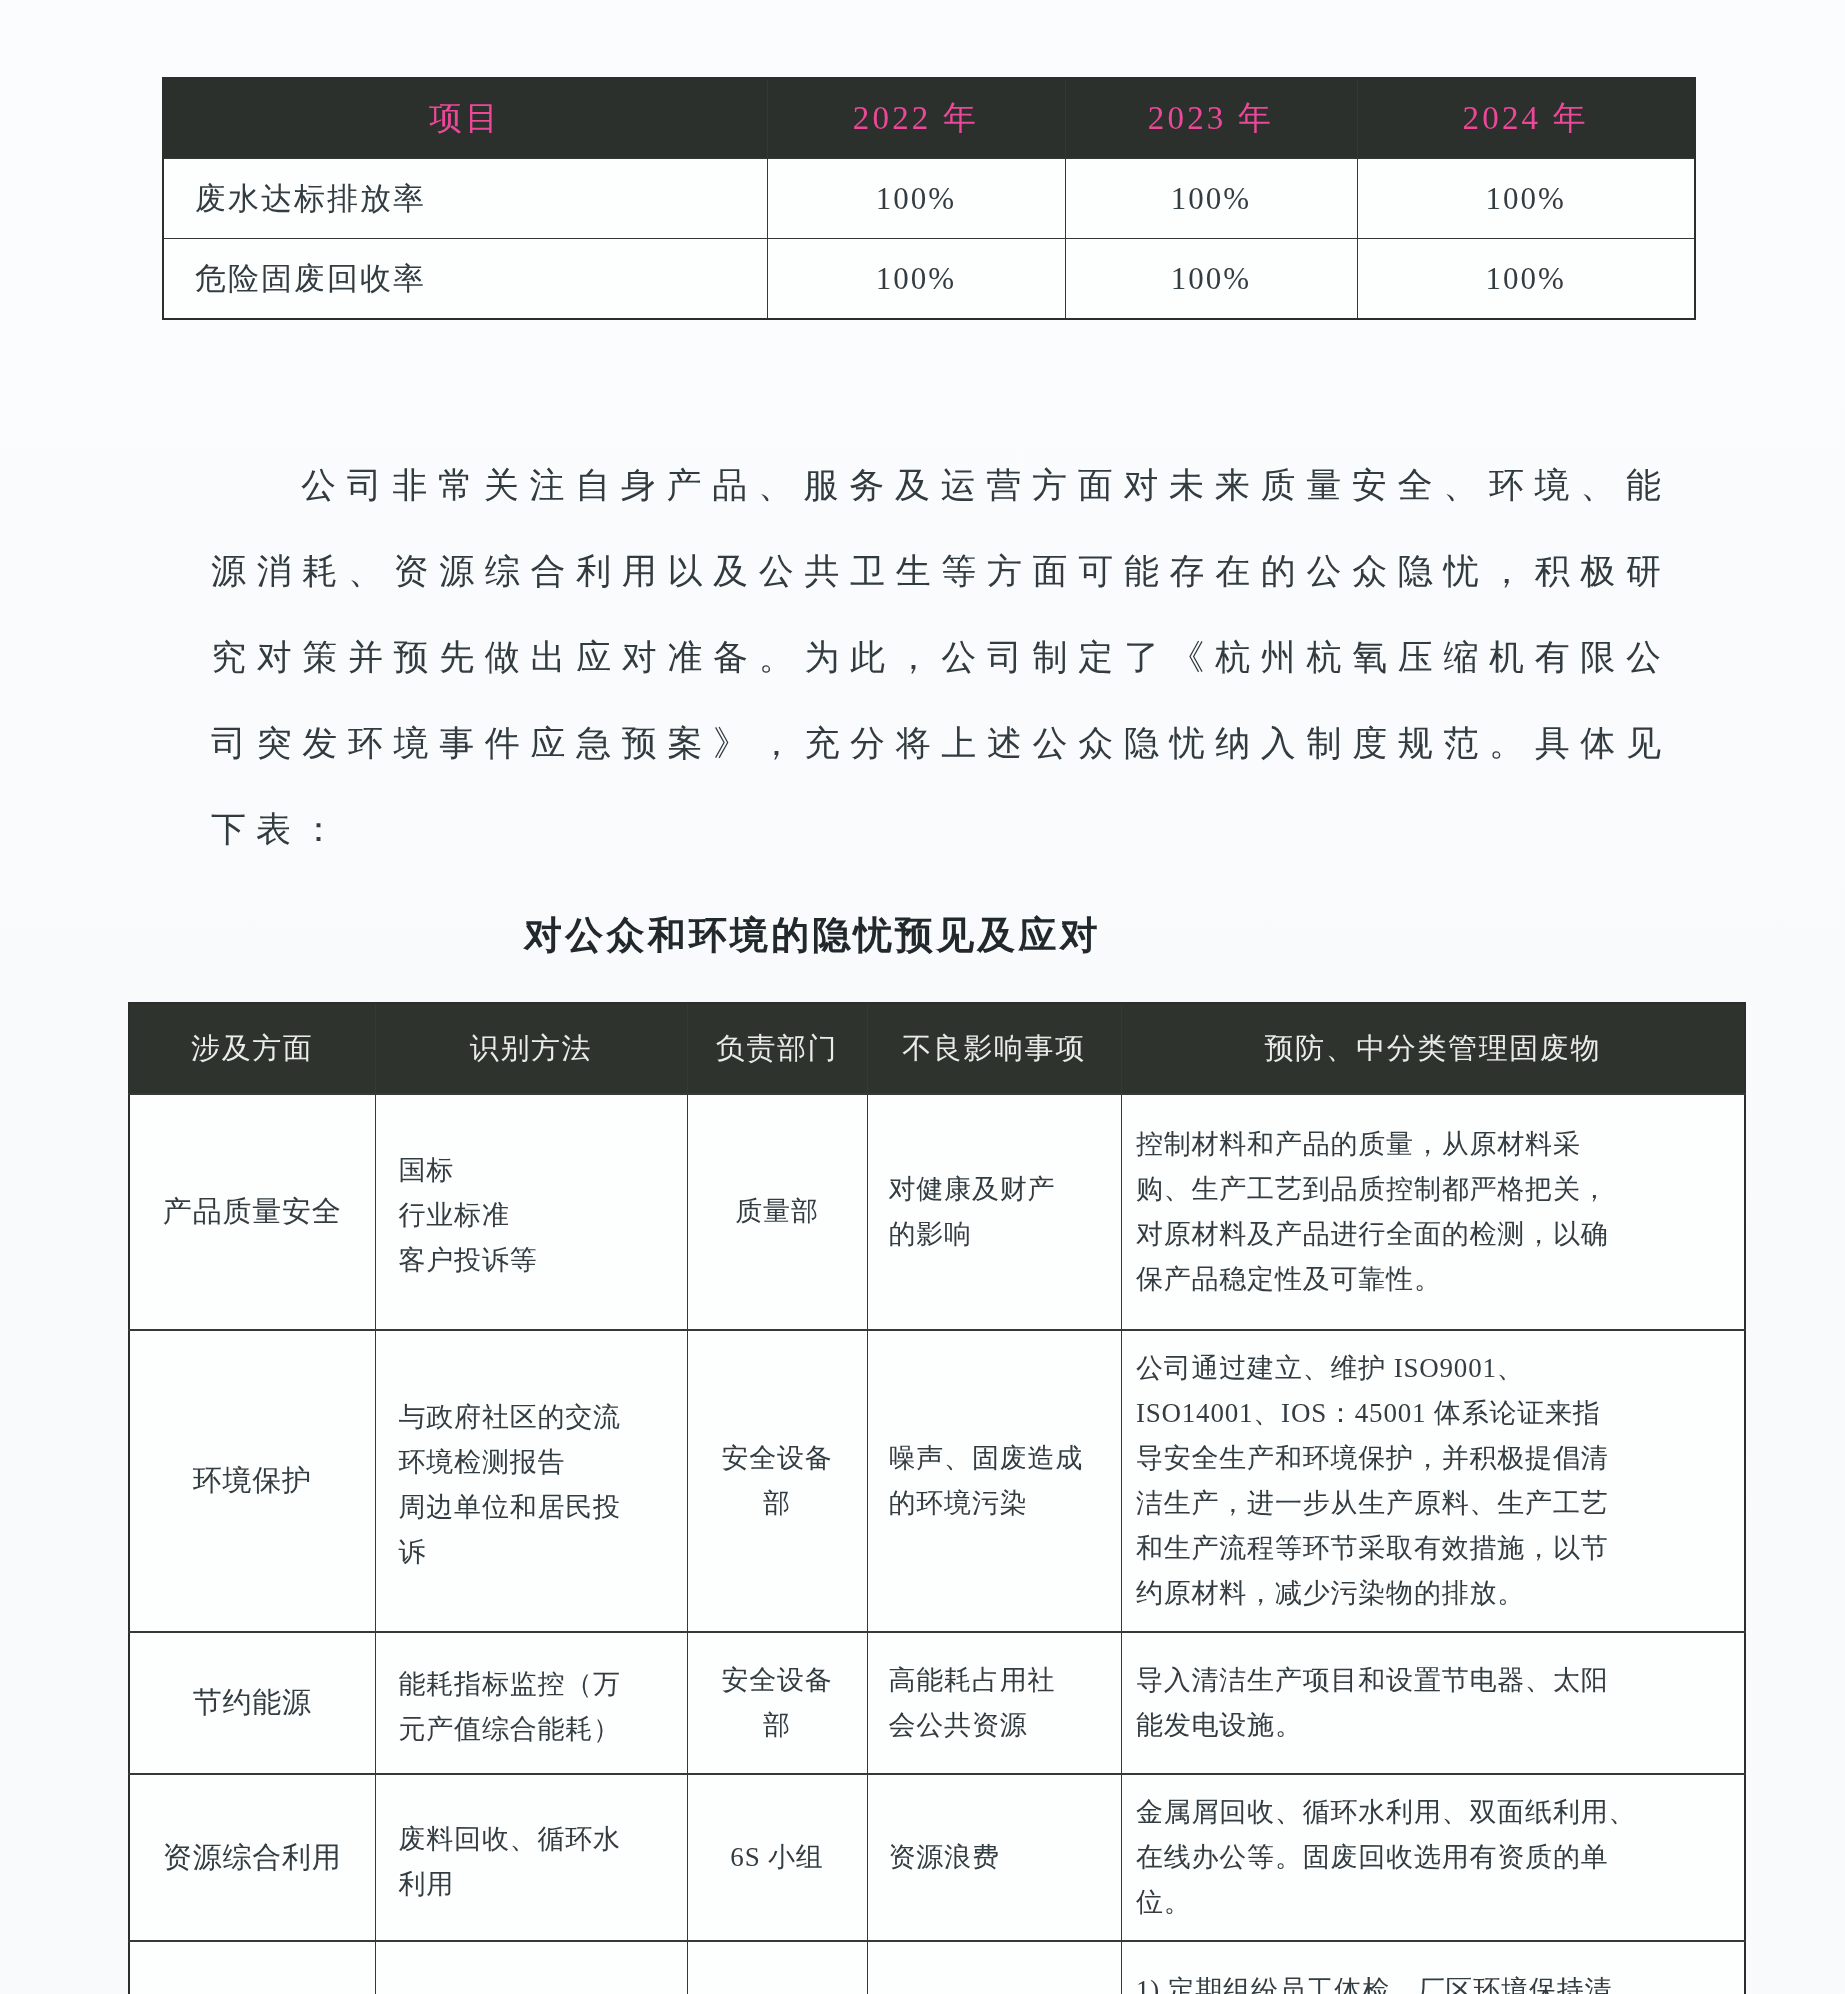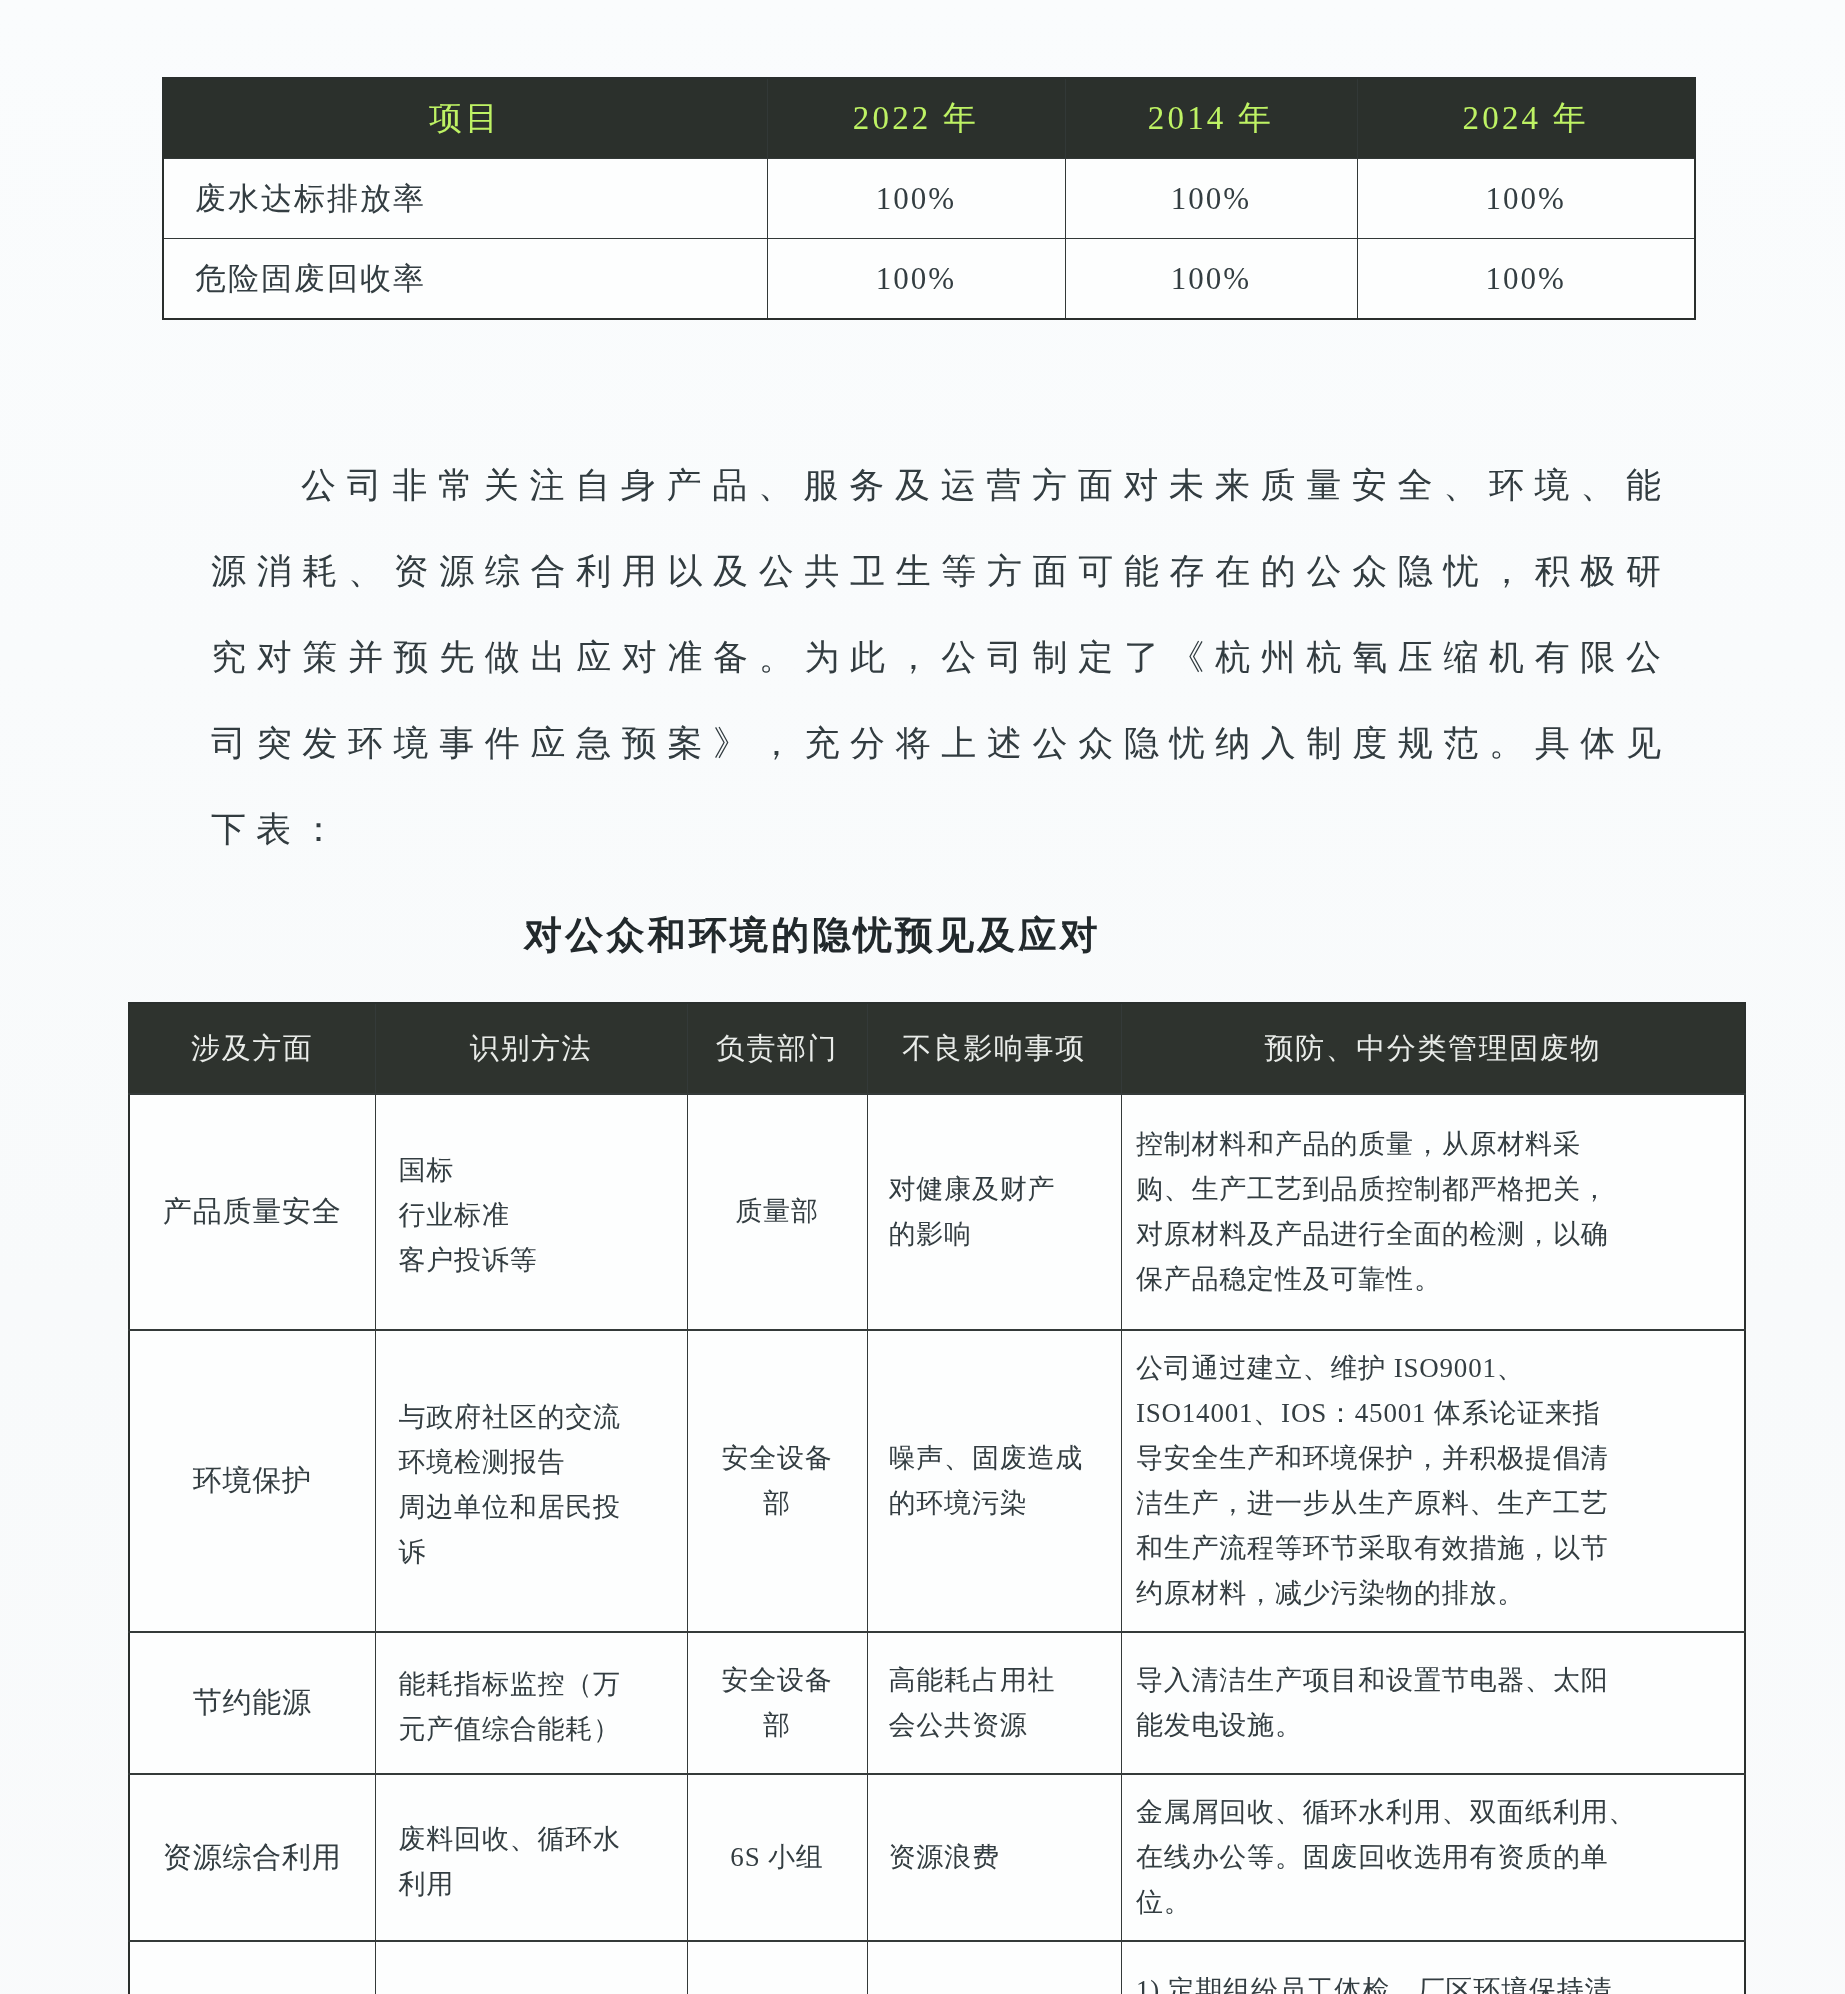--- a/index.html
+++ b/index.html
@@ -19,21 +19,21 @@
   
   table { border-collapse: collapse; table-layout: fixed; }
   .kpi-table {
     position: absolute; left: 162px; top: 77px; width: 1532px;
     border: 2.4px solid #2a2f2d;
   }
   .kpi-table th, .kpi-table td { border: 1.6px solid #323837; }
   .kpi-table thead th {
     height: 77px;
     background: #2b302c;
-    color: #bef264;
+    color: #ec4899;
     font-size: 33px; font-weight: normal;
     letter-spacing: 3.2px;
     text-align: center; vertical-align: middle;
   }
   .kpi-table tbody td {
     height: 77px;
     font-size: 31px;
     letter-spacing: 2px;
     vertical-align: middle;
     background: #fdfefe;
@@ -99,21 +99,21 @@
     <colgroup>
       <col style="width:604px">
         <col style="width:298px">
         <col style="width:292px">
         <col style="width:338px">
     </colgroup>
     <thead>
       <tr>
         <th>项目</th>
         <th>2022 年</th>
-        <th>2014 年</th>
+        <th>2023 年</th>
         <th>2024 年</th>
       </tr>
     </thead>
     <tbody>
       <tr>
         <td class="item">废水达标排放率</td>
         <td class="val">100%</td>
         <td class="val">100%</td>
         <td class="val">100%</td>
       </tr>

